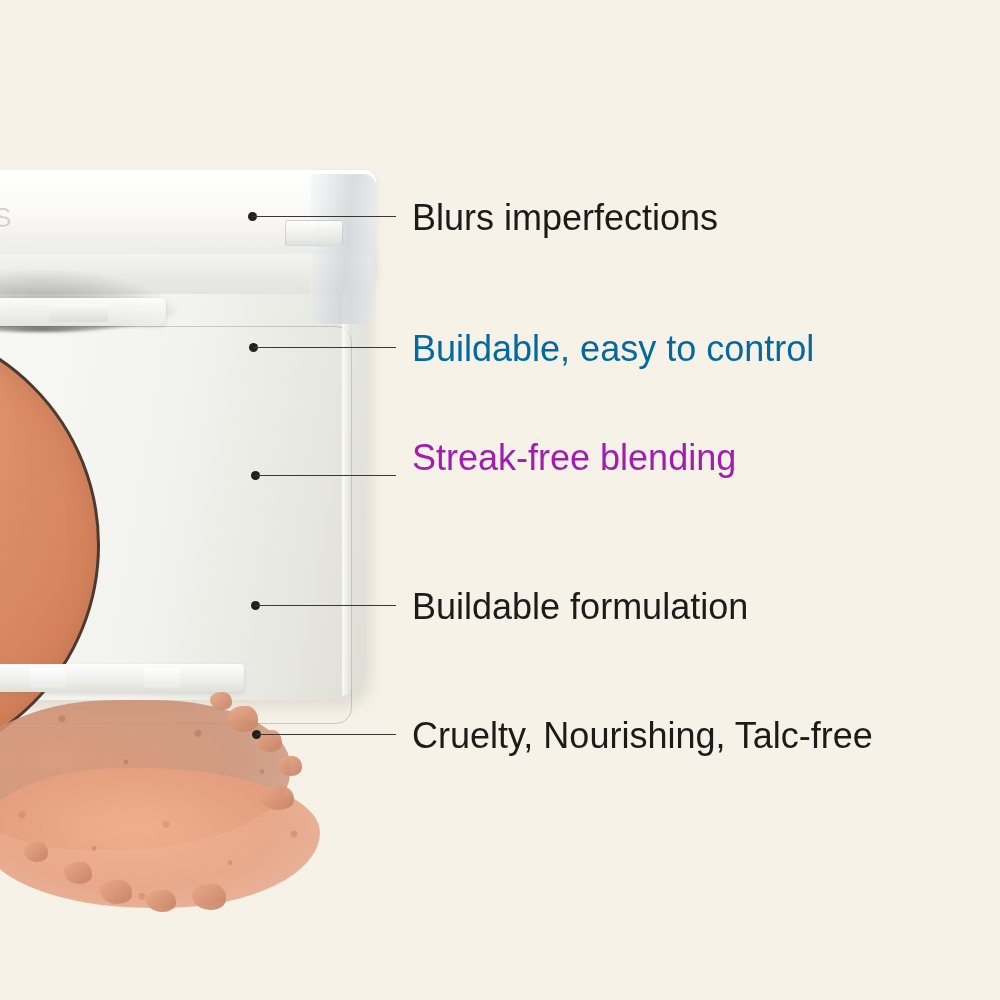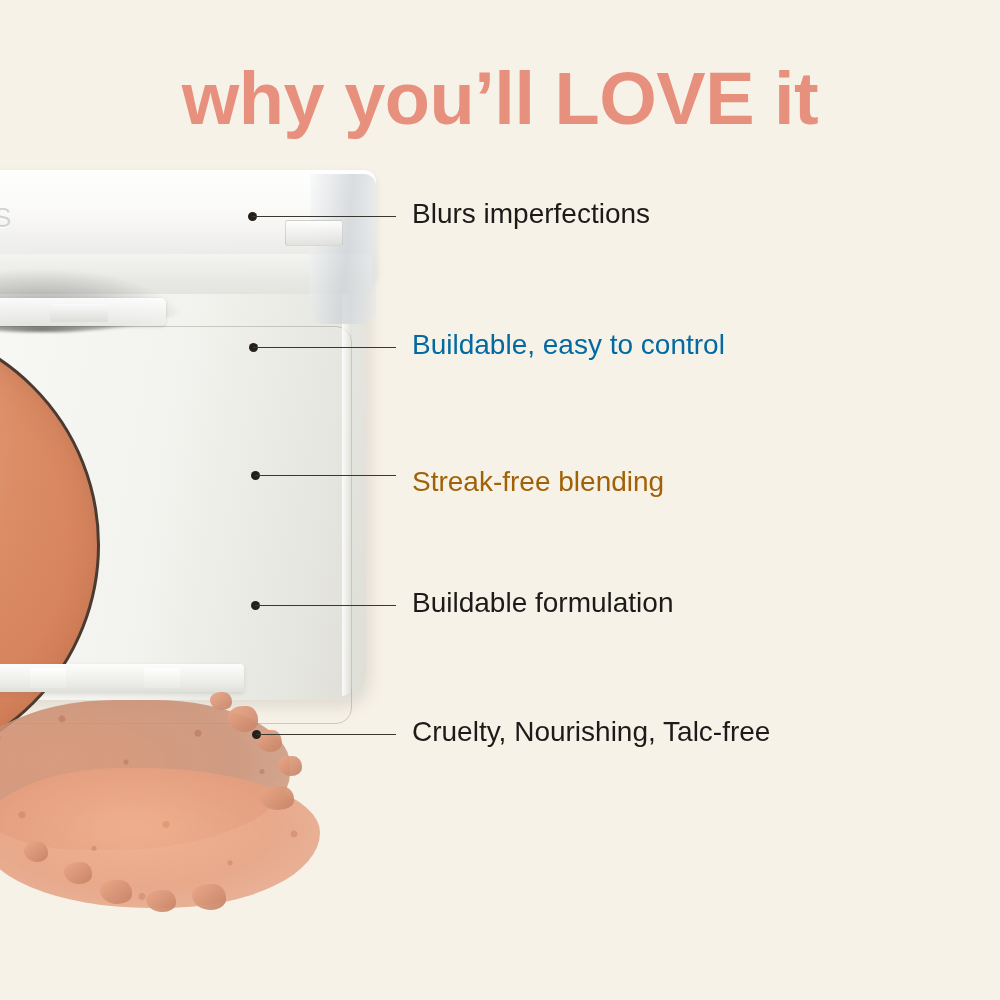--- a/index.html
+++ b/index.html
@@ -268,21 +268,21 @@
   }
   .swatch-crumb {
     position: absolute;
     border-radius: 50% 38% 46% 54% / 42% 54% 40% 58%;
     background: linear-gradient(140deg, rgba(234,168,136,0.95), rgba(196,128,100,0.9));
   }
 
   
   .callout-label {
     position: absolute;
-    font-size: 28px;
+    font-size: 36px;
     color: #1C1B19;
     white-space: nowrap;
     line-height: 1;
   }
   .leader {
     position: absolute;
     height: 1px;
     background: #3A3630;
   }
   .leader-dot {
@@ -291,21 +291,20 @@
     height: 9px;
     border-radius: 50%;
     background: #241F1A;
   }
 </style>
 </head>
 <body>
 
 <div id="canvas">
 
-  <div id="headline">why you’ll LOVE it</div>
 
   <div id="product">
 
     <div class="compact-base">
       <div class="compact-inner-panel"></div>
     </div>
     <div class="base-edge-highlight"></div>
 
     <div class="lid"></div>
     <div class="lid-face"></div>
@@ -347,21 +346,21 @@
 
   <div id="callouts">
       <div class="leader-dot" style="left: 248px; top: 212px;"></div>
       <div class="leader" style="left: 252px; top: 216px; width: 144px; background: rgb(58, 54, 48);"></div>
       <div class="callout-label" style="left: 412px; top: 200px; color: rgb(28, 27, 25);">Blurs imperfections</div>
       <div class="leader-dot" style="left: 249px; top: 343px;"></div>
       <div class="leader" style="left: 253px; top: 347px; width: 143px; background: rgb(58, 54, 48);"></div>
       <div class="callout-label" style="left: 412px; top: 331px; color: #0369a1;">Buildable, easy to control</div>
       <div class="leader-dot" style="left: 251px; top: 471px;"></div>
       <div class="leader" style="left: 255px; top: 475px; width: 141px; background: rgb(58, 54, 48);"></div>
-      <div class="callout-label" style="left: 412px; top: 468px; color: #a16207;">Streak-free blending</div>
+      <div class="callout-label" style="left: 412px; top: 440px; color: #a21caf;">Streak-free blending</div>
       <div class="leader-dot" style="left: 251px; top: 601px;"></div>
       <div class="leader" style="left: 255px; top: 605px; width: 141px; background: rgb(58, 54, 48);"></div>
       <div class="callout-label" style="left: 412px; top: 589px; color: rgb(28, 27, 25);">Buildable formulation</div>
       <div class="leader-dot" style="left: 252px; top: 730px;"></div>
       <div class="leader" style="left: 256px; top: 734px; width: 140px; background: rgb(58, 54, 48);"></div>
       <div class="callout-label" style="left: 412px; top: 718px; color: rgb(28, 27, 25);">Cruelty, Nourishing, Talc-free</div>
     </div>
 
 </div>
 

